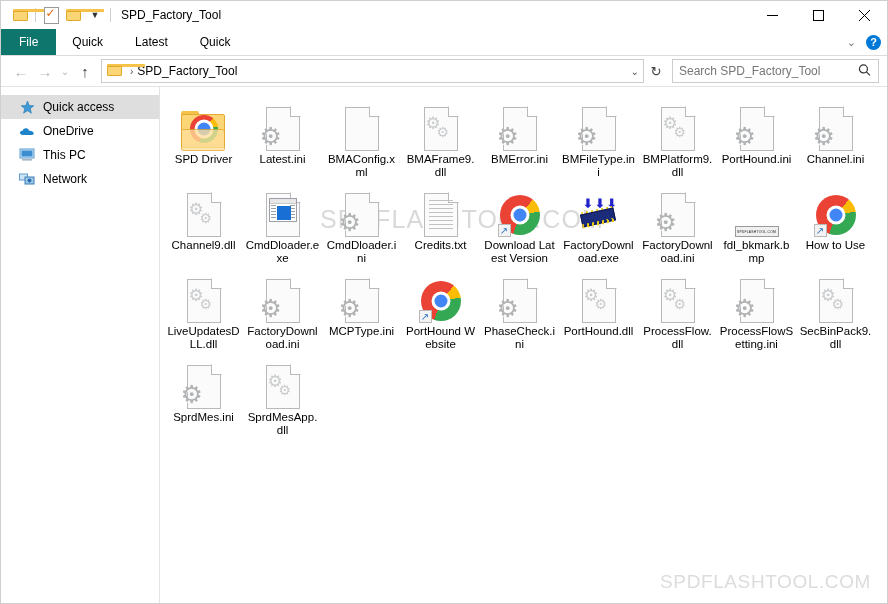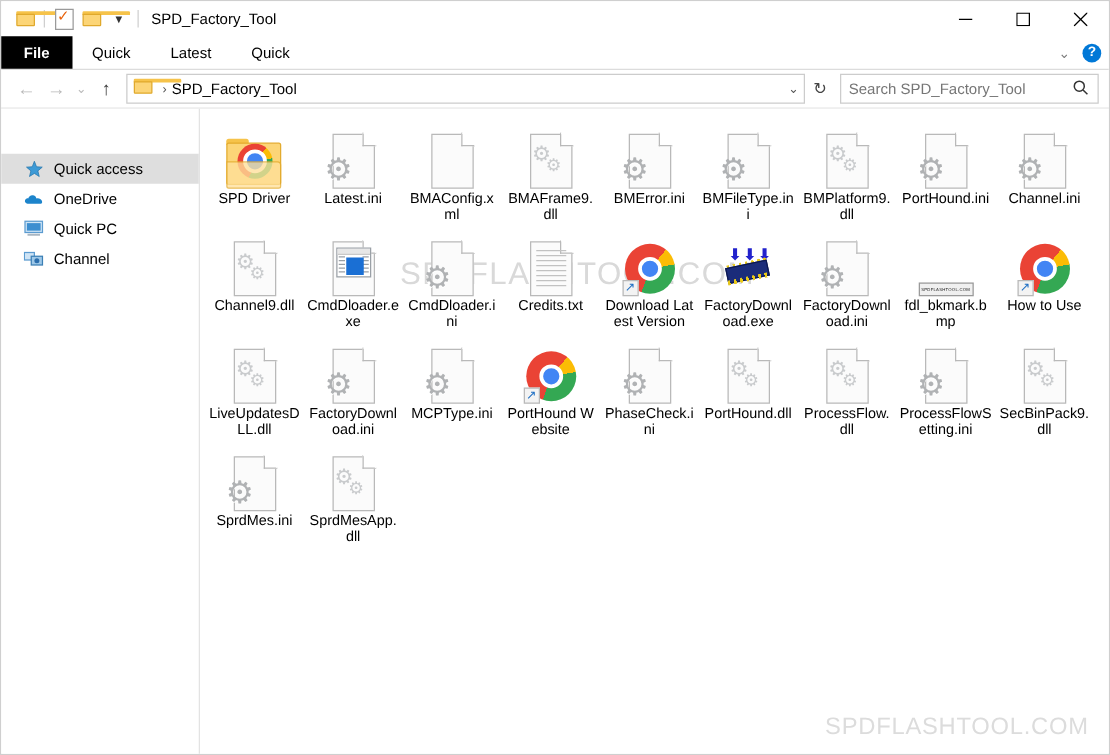--- a/index.html
+++ b/index.html
@@ -29,21 +29,21 @@
   .folder{position:relative;width:15px;height:12px;}
   .folder .tab{position:absolute;left:0;top:0;width:6px;height:3px;background:#f6c34a;border-radius:1px 1px 0 0;}
   .folder .body{position:absolute;left:0;top:2px;width:15px;height:10px;background:#fcd577;border:1px solid #e0a92c;box-sizing:border-box;border-radius:0 1px 1px 1px;}
 
   .docchk{width:13px;height:15px;border:1px solid #9a9a9a;background:#fff;position:relative;}
   .docchk:after{content:"✓";position:absolute;left:1px;top:-2px;font-size:12px;color:#e8620c;font-weight:bold;}
 
   
   .ribbon{height:26px;display:flex;align-items:stretch;background:#fff;border-bottom:1px solid #dcdcdc;flex:0 0 auto;position:relative;}
   .tab{display:flex;align-items:center;padding:0 16px;font-size:12px;color:#000;cursor:default;}
-  .tab.file{background:#000000;color:#fff;padding:0 18px;font-weight:bold;}
+  .tab.file{background:#0f766e;color:#fff;padding:0 18px;}
   .ribbon-right{position:absolute;right:6px;top:0;height:26px;display:flex;align-items:center;gap:10px;}
   .chev{color:#777;font-size:11px;}
   .help{width:15px;height:15px;border-radius:50%;background:#0078d7;color:#fff;font-size:11px;font-weight:bold;display:flex;align-items:center;justify-content:center;}
 
   
   .addrbar{height:30px;display:flex;align-items:center;background:#fff;padding:0 8px;flex:0 0 auto;gap:0;}
   .navbtn{width:24px;height:24px;display:flex;align-items:center;justify-content:center;font-size:15px;color:#b9b9b9;}
   .navbtn.active{color:#3a3a3a;}
   .navbtn.small{width:16px;font-size:10px;}
   .addrbox{flex:1;height:22px;border:1px solid #cccccc;background:#fff;display:flex;align-items:center;margin-left:4px;position:relative;}
@@ -53,21 +53,21 @@
   .addr-drop{position:absolute;right:4px;color:#555;font-size:10px;}
   .refresh{width:20px;height:22px;display:flex;align-items:center;justify-content:center;color:#444;font-size:13px;margin-left:2px;}
   .searchbox{width:193px;height:22px;border:1px solid #cccccc;background:#fff;display:flex;align-items:center;margin-left:6px;padding:0 6px;justify-content:space-between;}
   .searchbox .ph{font-size:12px;color:#767676;}
   .mag{font-size:12px;color:#333;transform:rotate(-45deg);display:inline-block;}
 
   
   .body{display:flex;flex:1 1 auto;min-height:0;border-top:1px solid #e3e3e3;}
   .sidebar{width:158px;flex:0 0 158px;background:#fff;border-right:1px solid #e3e3e3;padding-top:8px;}
   .navitem{height:24px;display:flex;align-items:center;padding-left:18px;font-size:12px;color:#000;gap:8px;}
-  .navitem.sel{background:#dedede;margin-top:28px;}
+  .navitem.sel{background:#dedede;}
   .navicon{width:16px;height:16px;display:flex;align-items:center;justify-content:center;}
 
   .content{flex:1 1 auto;position:relative;background:#fff;overflow:hidden;}
   .grid{display:flex;flex-wrap:wrap;align-content:flex-start;padding:6px 0 0 4px;}
   .item{width:79px;padding-top:6px;display:flex;flex-direction:column;align-items:center;}
   .item .ico{height:52px;display:flex;align-items:flex-end;justify-content:center;}
   .item .lbl{font-size:11.5px;color:#000;text-align:center;line-height:13px;width:74px;word-break:break-all;margin-top:2px;}
 
   
   .doc{position:relative;width:34px;height:44px;}
@@ -231,31 +231,31 @@
         <span>OneDrive</span>
       </div>
       <div class="navitem">
         <span class="navicon">
           <svg width="16" height="14" viewBox="0 0 16 14">
               <rect x="1" y="1" width="14" height="9" fill="#cfe4f5" stroke="#5b9bd0" stroke-width="1"></rect>
               <rect x="2.5" y="2.5" width="11" height="6" fill="#3c8ed0"></rect>
               <rect x="3" y="11" width="10" height="1.6" fill="#a9b6c2"></rect>
             </svg>
         </span>
-        <span>Quick PC</span>
+        <span>This PC</span>
       </div>
       <div class="navitem">
         <span class="navicon">
           <svg width="16" height="14" viewBox="0 0 16 14">
               <rect x="0.5" y="2" width="8" height="6" fill="#cfe4f5" stroke="#5b9bd0"></rect>
               <rect x="6" y="5" width="9" height="7" fill="#9ec8e8" stroke="#3b7fb5"></rect>
               <circle cx="10.5" cy="8.5" r="2" fill="#2c6fae"></circle>
             </svg>
         </span>
-        <span>Channel</span>
+        <span>Network</span>
       </div>
     </div>
 
     <div class="content">
       <div class="wm-top">SPDFLASHTOOL.COM</div>
       <div class="grid" id="file-grid">
           <div class="item">
             <div class="ico">
               <div class="drvfolder">
                 <div class="tabtop"></div>

